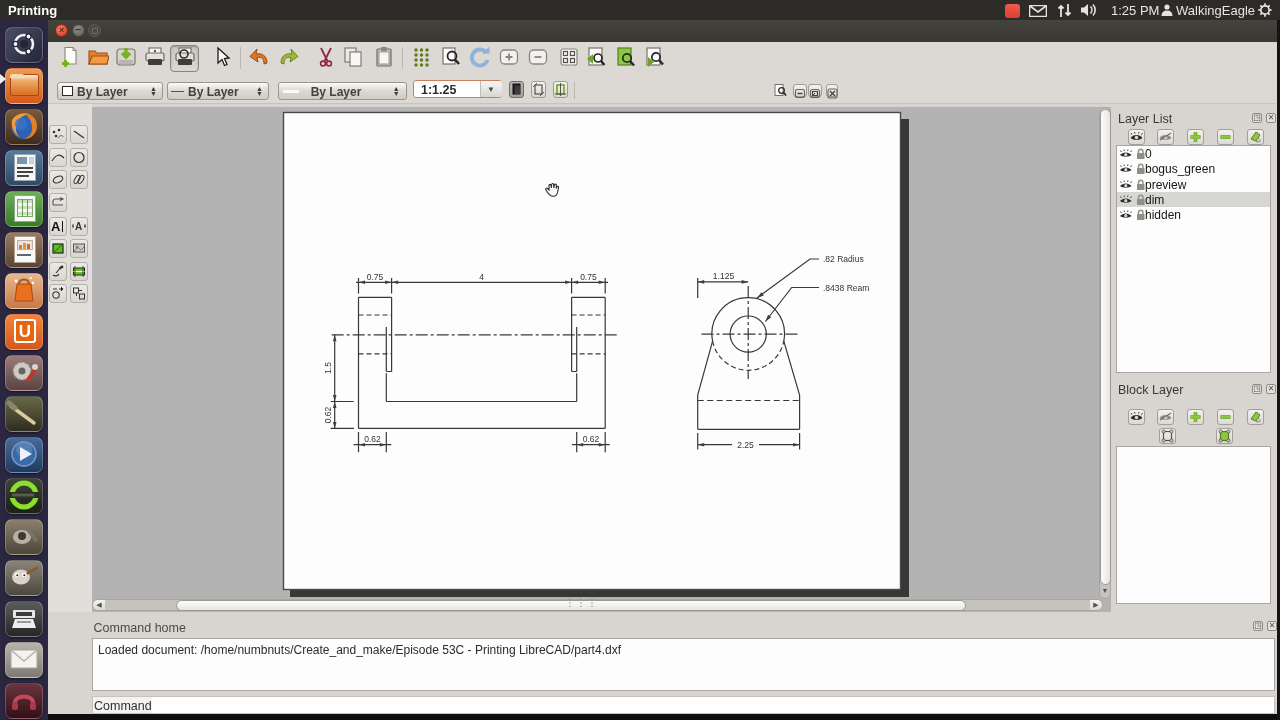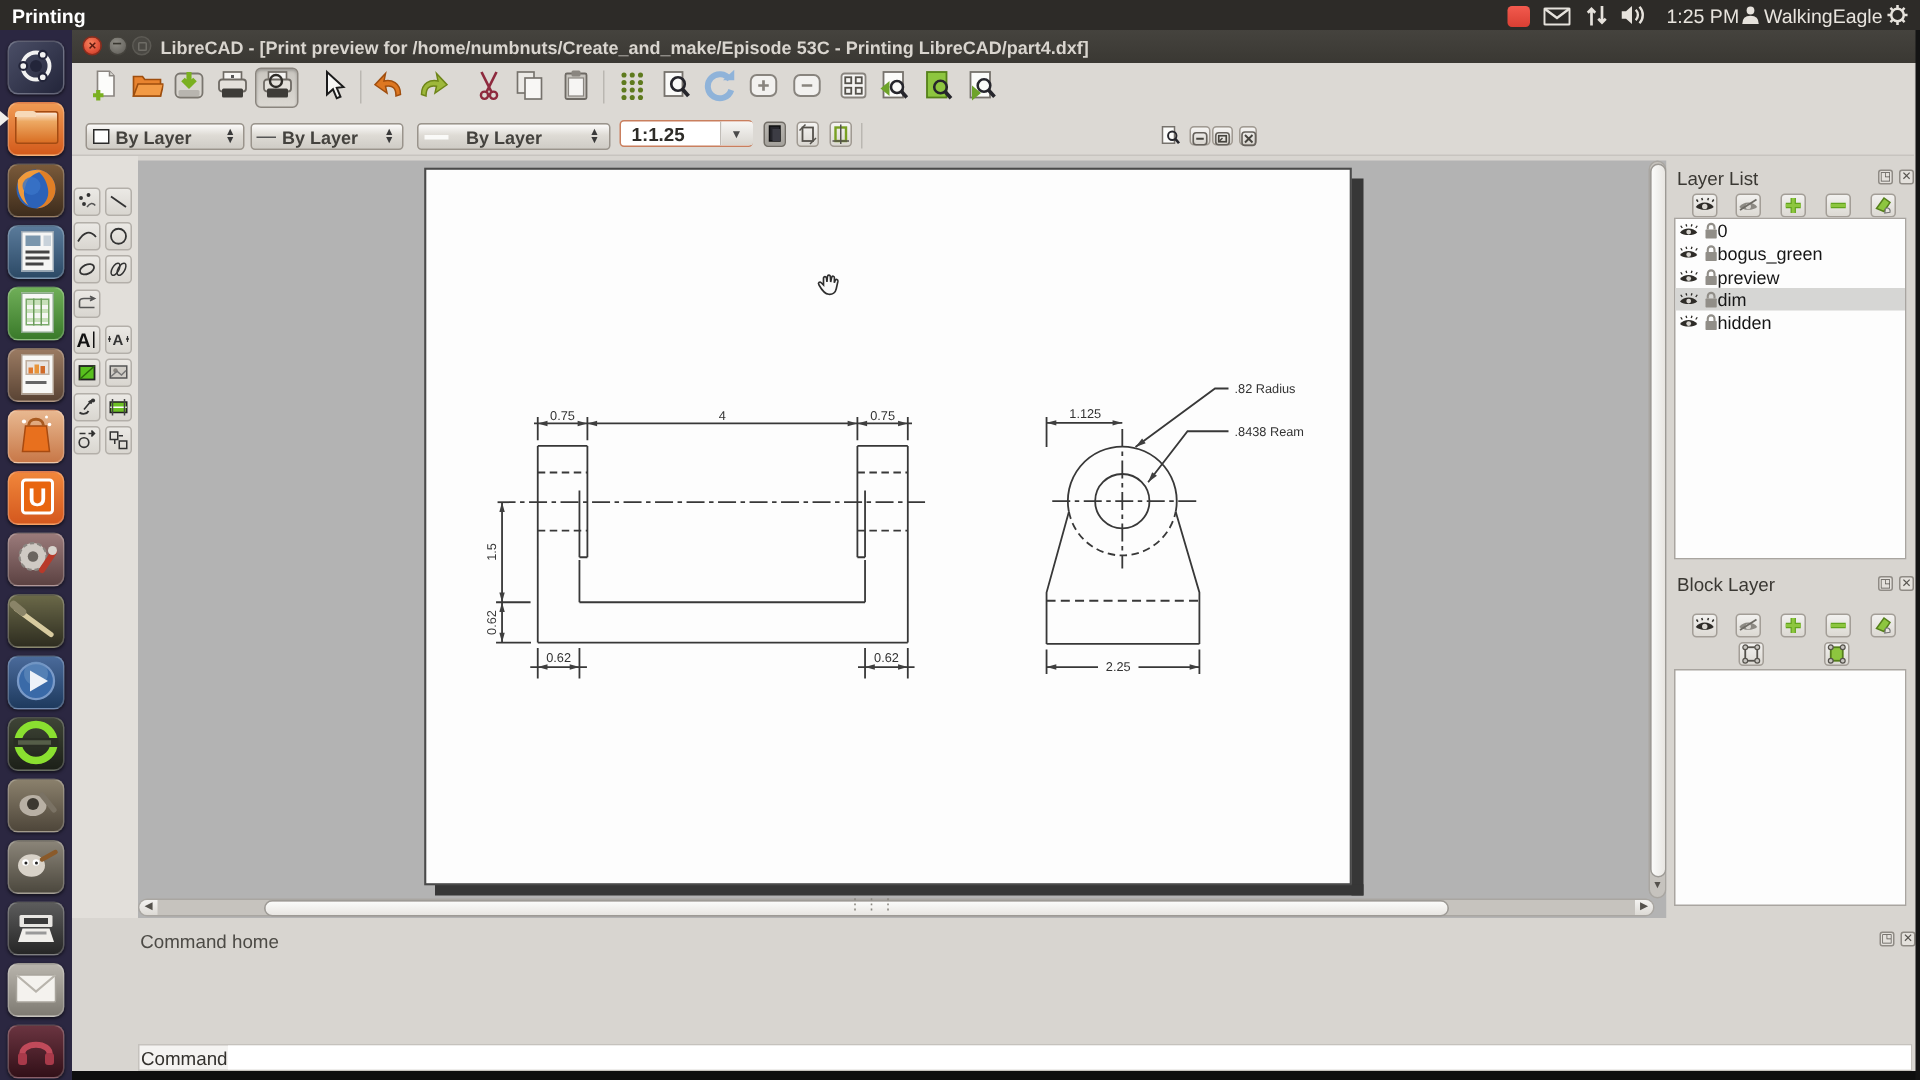--- a/index.html
+++ b/index.html
@@ -217,21 +217,20 @@
       </svg>
   </div>
 </div>
 <div id="titlebar" class="abs">
   <div class="abs" style="left:7px;top:4px;width:13px;height:13px;border-radius:50%;background:radial-gradient(circle at 40% 35%,#f7845f,#e05038 60%,#b83a26);border:1px solid #8a2c1c;"></div>
   <div class="abs" style="left:11px;top:8px;width:6px;height:6px;color:#5d1b10;font-size:9px;line-height:5px;font-weight:bold;">×</div>
   <div class="abs" style="left:24px;top:4px;width:13px;height:13px;border-radius:50%;background:radial-gradient(circle at 40% 35%,#8f8d86,#6e6c66 65%,#57554f);border:1px solid #45433d;"></div>
   <div class="abs" style="left:27px;top:3px;width:7px;color:#38362f;font-size:11px;font-weight:bold;">–</div>
   <div class="abs" style="left:40px;top:4px;width:13px;height:13px;border-radius:50%;background:#4a4843;border:1px solid #5c5a54;"></div>
   <div class="abs" style="left:43.5px;top:7.5px;width:6px;height:6px;border:1px solid #6e6c66;border-radius:1px;"></div>
-  <div class="abs" style="left:59px;top:5px;font-size:12px;font-weight:bold;color:#d9d5cf;">LibreCAD - [Print preview for /home/numbnuts/Create_and_make/Episode 53C - Printing LibreCAD/part4.dxf]</div>
 </div>
 <div id="toolbar1" class="abs">
 
   <div class="abs" style="left:122px;top:2.5px;width:29px;height:27px;border:1px solid #8a857e;border-radius:4px;background:linear-gradient(#c9c6c0,#dbd8d2);box-shadow:inset 0 1px 2px rgba(0,0,0,.25);"></div>
   <svg class="abs" style="left:11px;top:3.6px" width="22" height="22" viewBox="0 0 22 22">
     <path d="M6 1.5 L14 1.5 L17 4.5 L17 18 L6 18 Z" fill="#fcfcfa" stroke="#8a8580" stroke-width="1.1"></path>
     <path d="M14 1.5 L14 4.5 L17 4.5" fill="#dcdad4" stroke="#8a8580" stroke-width="1"></path>
     <path d="M6.5 14 L6.5 21 M3 17.5 L10 17.5" stroke="#7ab020" stroke-width="2.8"></path>
   </svg>
   <svg class="abs" style="left:39px;top:3.6px" width="22" height="22" viewBox="0 0 22 22">
@@ -668,18 +667,21 @@
         <circle cx="11.5" cy="2.5" r="1.6" fill="#c8c5c0" stroke="#55524c" stroke-width="0.8"></circle>
         <circle cx="3.5" cy="11.5" r="1.6" fill="#c8c5c0" stroke="#55524c" stroke-width="0.8"></circle>
         <circle cx="11.5" cy="11.5" r="1.6" fill="#c8c5c0" stroke="#55524c" stroke-width="0.8"></circle>
       </svg></div>
   <div class="abs" style="left:5px;top:342px;width:155px;height:158px;background:#fdfdfd;border:1px solid #a9a5a0;"></div>
 </div>
 <div id="cmddock" class="abs">
   <div class="abs" style="left:45.5px;top:9px;font-size:12.5px;color:#4c4a45;">Command home</div>
   <div class="minibtn" style="left:1205px;top:9px;">◳</div>
   <div class="minibtn" style="left:1219px;top:9px;">✕</div>
+  <div class="abs" style="left:44px;top:26px;width:1183px;height:53px;background:#fdfdfd;border:1px solid #a9a5a0;">
+    <div class="abs" style="left:5px;top:4px;font-size:12px;color:#2b2b2b;">Loaded document: /home/numbnuts/Create_and_make/Episode 53C - Printing LibreCAD/part4.dxf</div>
+  </div>
   <div class="abs" style="left:44px;top:84px;width:1183px;height:18px;background:#f4f3f1;border:1px solid #c5c2bd;"></div>
   <div class="abs" style="left:46px;top:87px;font-size:12.5px;color:#33312d;">Command:</div>
   <div class="abs" style="left:104px;top:85px;width:1122px;height:16px;background:#ffffff;"></div>
 </div>
 <div id="blackbottom" class="abs"></div>
 <div id="blackright" class="abs"></div>
 
 </body></html>

